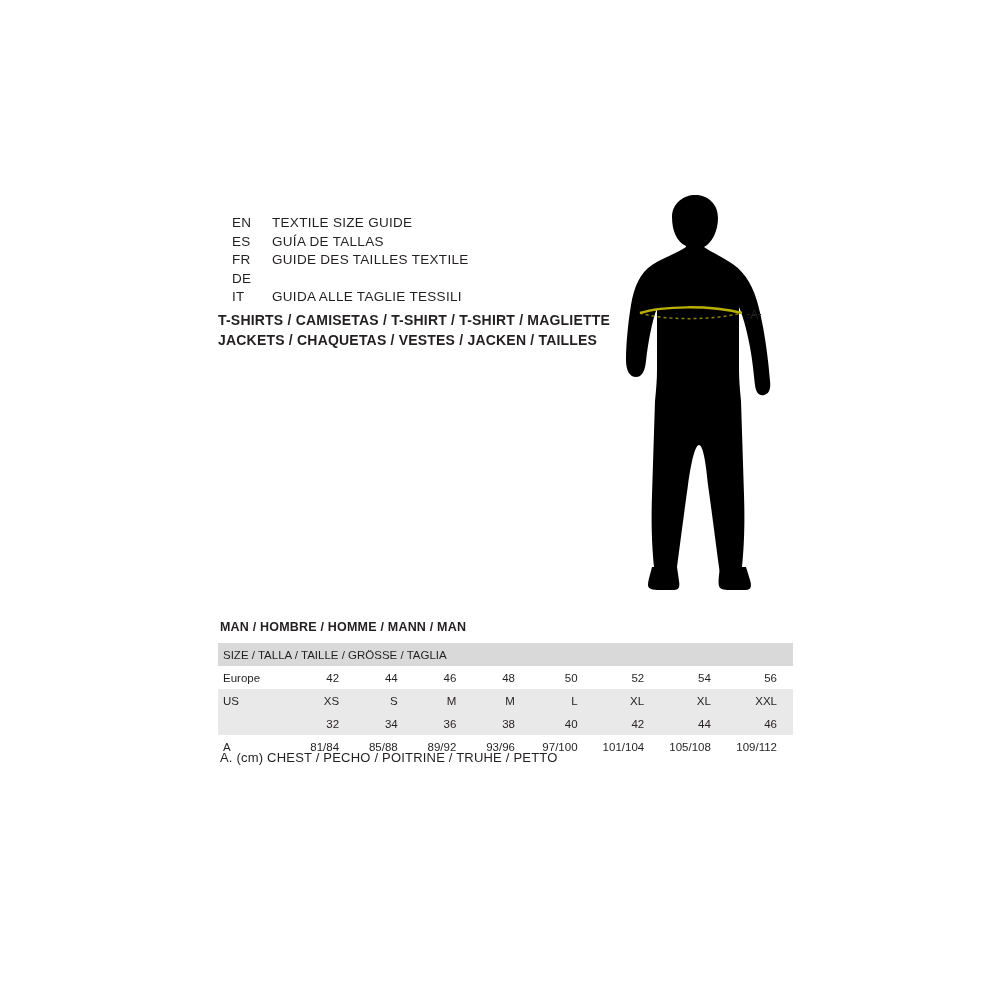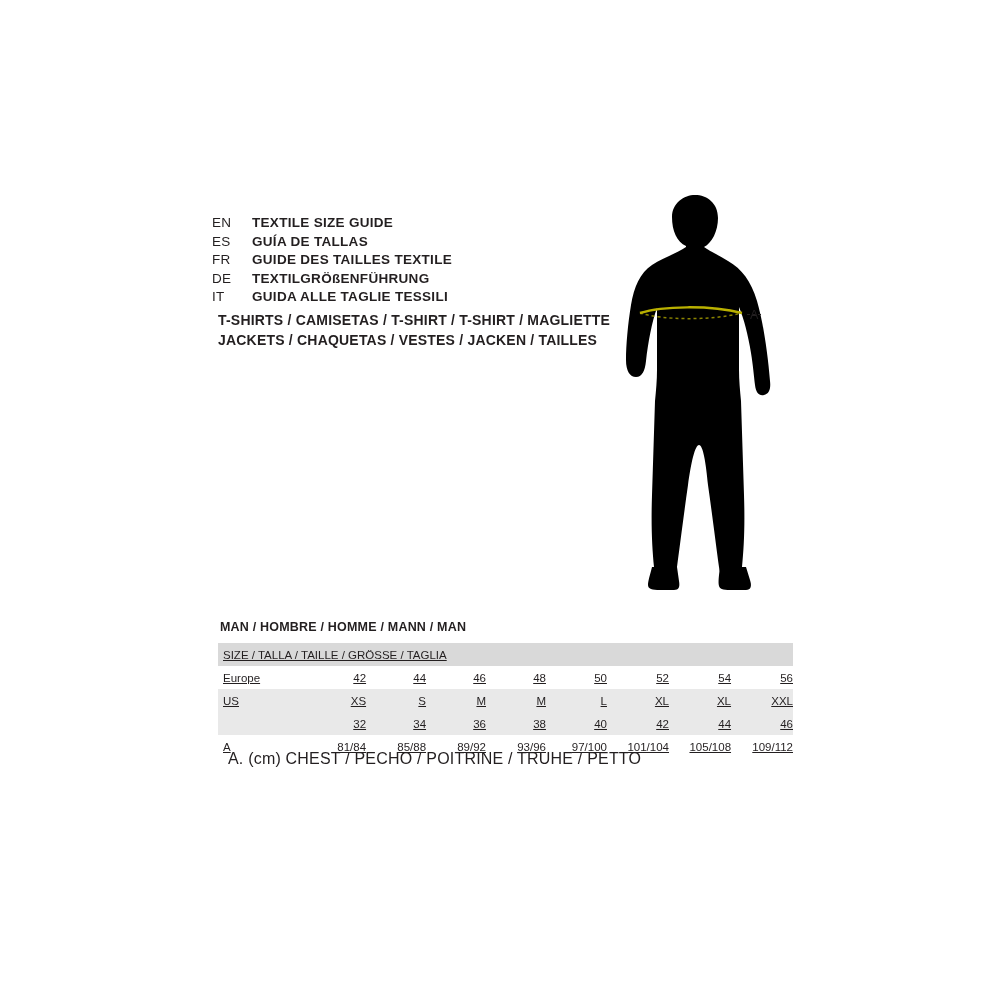--- a/index.html
+++ b/index.html
@@ -12,38 +12,37 @@
     height: 1000px;
     position: relative;
     font-family: "Liberation Sans", sans-serif;
     color: #231f20;
     overflow: hidden;
   }
 
   
   .lang-block {
     position: absolute;
-    left: 212px;
+    left: 232px;
     top: 214px;
     width: 400px;
   }
   .lang-row {
     display: flex;
     line-height: 18.5px;
     font-size: 13.5px;
     letter-spacing: 0.3px;
   }
   .lang-code {
     width: 40px;
     flex: 0 0 40px;
   }
   .lang-text {
     flex: 1 1 auto;
     white-space: nowrap;
-    font-weight: bold;
   }
 
   
   .categories {
     position: absolute;
     left: 218px;
     top: 310px;
     font-size: 14px;
     font-weight: bold;
     line-height: 20px;
@@ -89,24 +88,23 @@
 
   table.size-table {
     position: absolute;
     left: 218px;
     top: 643px;
     width: 575px;
     border-collapse: collapse;
     font-size: 11.5px;
   }
   table.size-table td {
-    padding: 3px 0 3px 0;
+    padding: 3px 16px 3px 0;
     height: 17px;
     vertical-align: middle;
-    text-decoration: underline;
   }
   .row-head td {
     background: #d9d9d9;
     font-weight: normal;
   }
   .row-shade td {
     background: #e9e9e9;
   }
   .row-plain td {
     background: #ffffff;
@@ -121,23 +119,23 @@
     text-align: right;
     width: 66px;
   }
   .header-label {
     text-align: left;
     padding-left: 5px !important;
   }
 
   .footnote {
     position: absolute;
-    left: 228px;
+    left: 220px;
     top: 750px;
-    font-size: 16px;
+    font-size: 13px;
     letter-spacing: 0.2px;
   }
 </style>
 </head>
 <body>
 
 <div class="lang-block">
   <div class="lang-row">
     <div class="lang-code">EN</div>
     <div class="lang-text">TEXTILE SIZE GUIDE</div>
@@ -145,21 +143,20 @@
   <div class="lang-row">
     <div class="lang-code">ES</div>
     <div class="lang-text">GUÍA DE TALLAS</div>
   </div>
   <div class="lang-row">
     <div class="lang-code">FR</div>
     <div class="lang-text">GUIDE DES TAILLES TEXTILE</div>
   </div>
   <div class="lang-row">
     <div class="lang-code">DE</div>
-    <div class="lang-text">TEXTILGRÖßENFÜHRUNG</div>
   </div>
   <div class="lang-row">
     <div class="lang-code">IT</div>
     <div class="lang-text">GUIDA ALLE TAGLIE TESSILI</div>
   </div>
 </div>
 
 <div class="categories">
   <div>T-SHIRTS / CAMISETAS / T-SHIRT / T-SHIRT / MAGLIETTE</div>
   <div>JACKETS / CHAQUETAS / VESTES / JACKEN / TAILLES</div>

